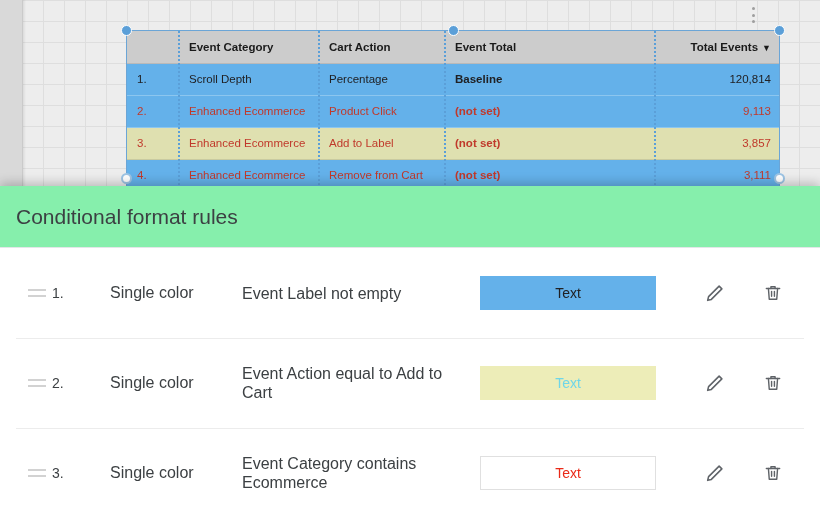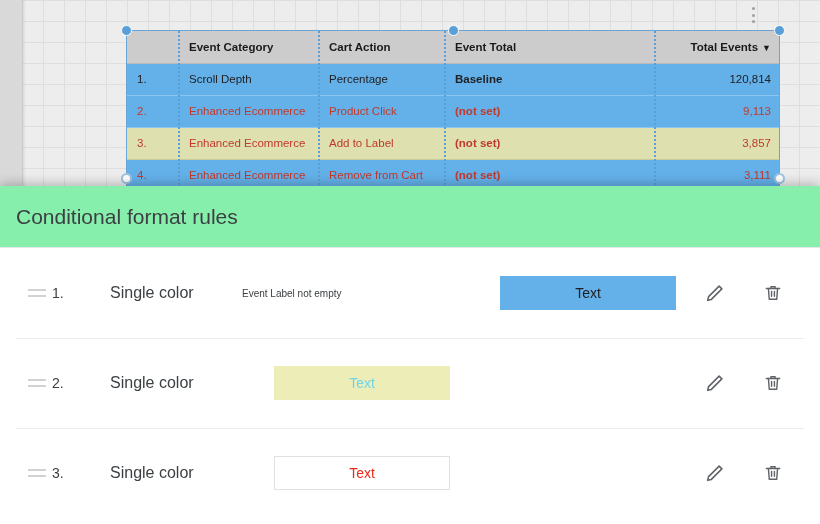--- a/index.html
+++ b/index.html
@@ -120,24 +120,24 @@
   }
   .drag-handle i { display: block; width: 18px; height: 2px; background: #d2d2d2; }
 
   .rule-num {
     flex: 0 0 58px; font-size: 14px; color: #3c4043;
   }
   .rule-type {
     flex: 0 0 132px; font-size: 16px; color: #3c4043;
   }
   .rule-cond {
-    flex: 0 0 226px; font-size: 10px; color: #3c4043; line-height: 19px;
+    flex: 0 0 226px; font-size: 16px; color: #3c4043; line-height: 19px;
     padding-right: 12px;
   }
-  .rule-swatch-cell { flex: 0 0 200px; display: flex; justify-content: flex-end; margin-left: 8px; }
+  .rule-swatch-cell { flex: 0 0 200px; display: flex; justify-content: center; }
   .swatch {
     width: 176px; height: 34px;
     display: flex; align-items: center; justify-content: center;
     font-size: 14px;
   }
   .sw-blue   { background: #64b1ea; color: #202124; }
   .sw-yellow { background: #ededb8; color: #6fd6e8; }
   .sw-white  { background: #ffffff; color: #ea2a18; border: 1px solid #e0e0e0; }
 
   .rule-actions { flex: 1; display: flex; align-items: center; justify-content: flex-end; gap: 32px; padding-right: 18px; }
@@ -255,20 +255,21 @@
             </div>
           </div>
         </div>
         <div class="rule-row">
           <div class="drag-handle">
             <i></i>
             <i></i>
           </div>
           <div class="rule-num">2.</div>
           <div class="rule-type">Single color</div>
+          <div class="rule-cond">Event Action equal to Add to Cart</div>
           <div class="rule-swatch-cell">
             <div class="swatch sw-yellow">Text</div>
           </div>
           <div class="rule-actions">
             <div class="icon-btn">
               <svg width="22" height="22" viewBox="0 0 24 24" fill="none" stroke="#5f6368" stroke-width="1.7" stroke-linecap="round" stroke-linejoin="round">
                 <path d="M16.5 4.5l3 3L8 19l-4 1 1-4z"></path>
               </svg>
             </div>
             <div class="icon-btn">
@@ -281,20 +282,21 @@
             </div>
           </div>
         </div>
         <div class="rule-row">
           <div class="drag-handle">
             <i></i>
             <i></i>
           </div>
           <div class="rule-num">3.</div>
           <div class="rule-type">Single color</div>
+          <div class="rule-cond">Event Category contains Ecommerce</div>
           <div class="rule-swatch-cell">
             <div class="swatch sw-white">Text</div>
           </div>
           <div class="rule-actions">
             <div class="icon-btn">
               <svg width="22" height="22" viewBox="0 0 24 24" fill="none" stroke="#5f6368" stroke-width="1.7" stroke-linecap="round" stroke-linejoin="round">
                 <path d="M16.5 4.5l3 3L8 19l-4 1 1-4z"></path>
               </svg>
             </div>
             <div class="icon-btn">

